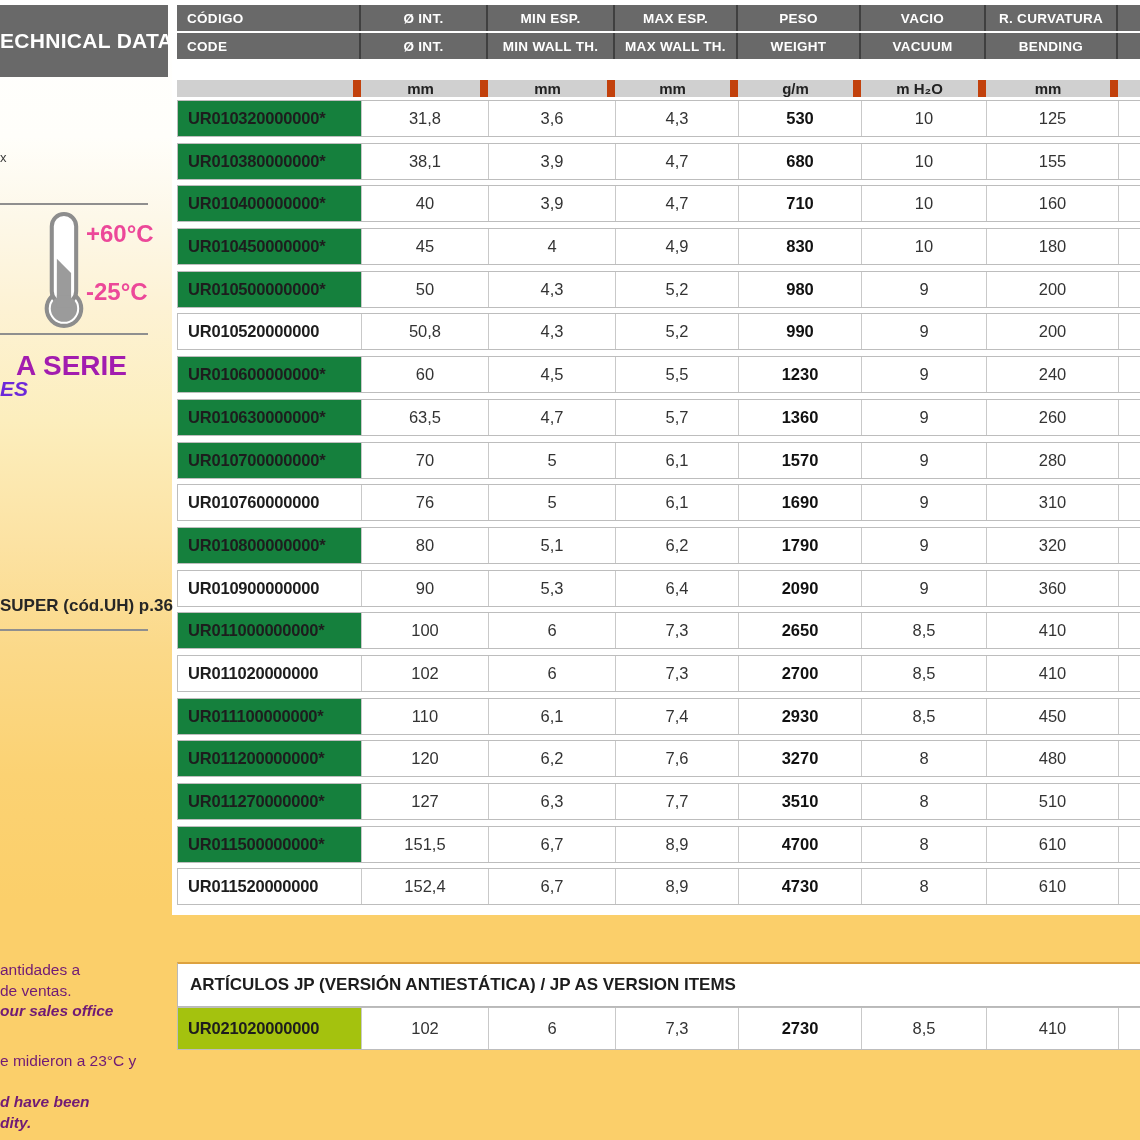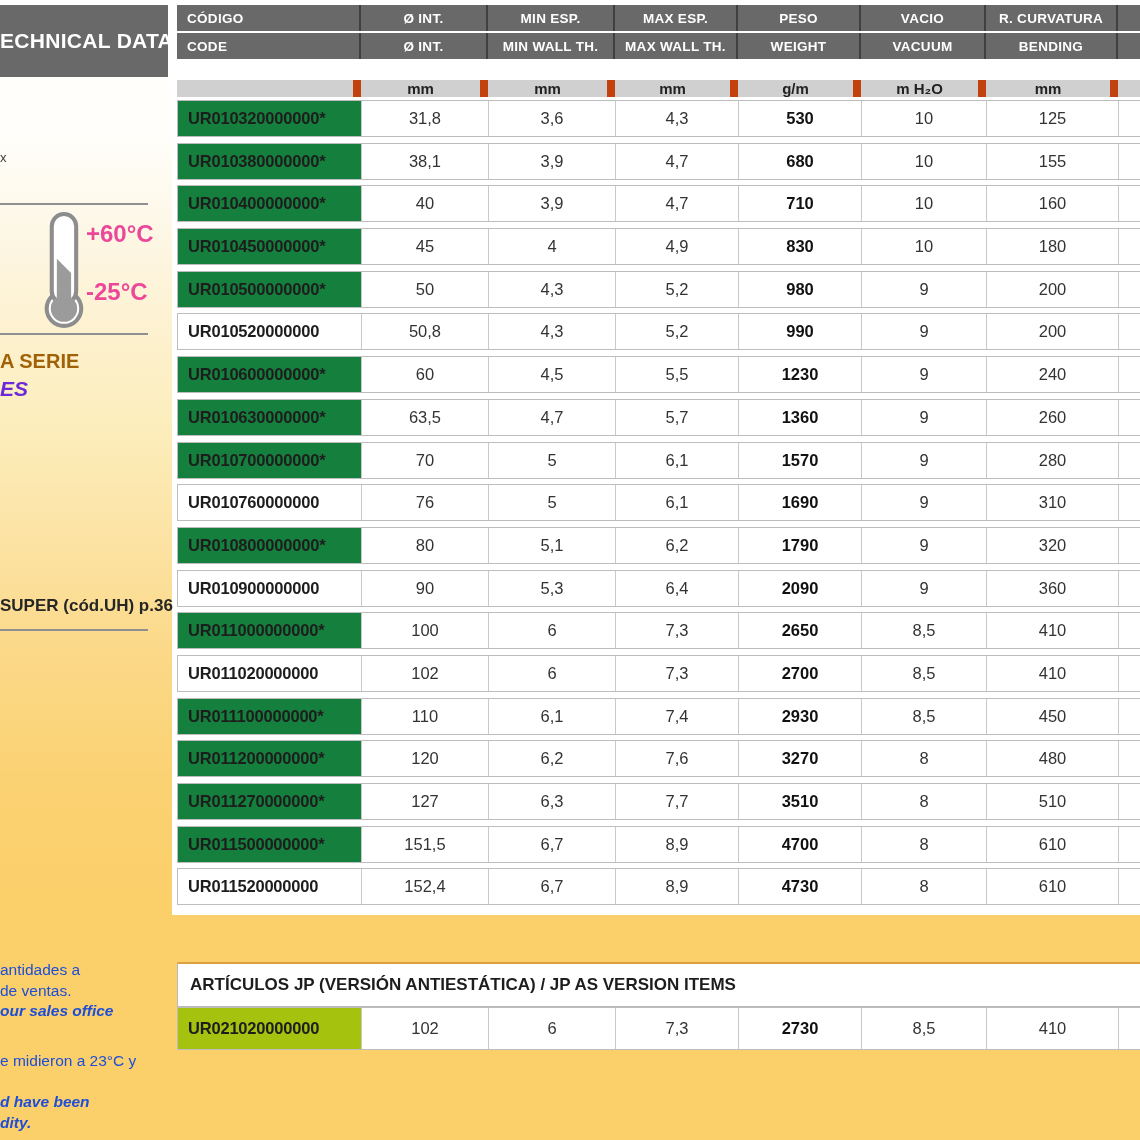--- a/index.html
+++ b/index.html
@@ -20,24 +20,24 @@
     position:absolute;left:0;top:5px;width:168px;height:72px;background:#696969;
     color:#fff;font-weight:bold;font-size:21px;letter-spacing:.3px;
     display:flex;align-items:center;z-index:3;white-space:nowrap;
   }
   #frag-x{position:absolute;left:0;top:150px;font-size:13px;color:#3a3a3a;z-index:3;}
   .rule{position:absolute;left:0;width:148px;height:2px;background:#8f8f8f;z-index:3;}
   #thermo{position:absolute;left:42px;top:210px;z-index:3;}
   .temp{position:absolute;left:86px;font-size:24px;font-weight:bold;color:#ec4899;z-index:3;}
   #temp-max{top:220px;}
   #temp-min{top:278px;}
-  #series-1{position:absolute;left:0;top:350px;font-size:20px;font-weight:bold;color:#a16207;z-index:3;}
+  #series-1{position:absolute;left:0;top:350px;font-size:28px;font-weight:bold;color:#a21caf;z-index:3;padding-left:16px;}
   #series-2{position:absolute;left:0;top:377px;font-size:21px;font-weight:bold;font-style:italic;color:#6d28d9;z-index:3;}
   #ref-link{position:absolute;left:0;top:596px;font-size:17px;font-weight:bold;color:#262626;z-index:3;white-space:nowrap;}
-  .footnote{position:absolute;left:0;font-size:15.5px;color:#1d4ed8;z-index:3;white-space:nowrap;}
+  .footnote{position:absolute;left:0;font-size:15.5px;color:#701a75;z-index:3;white-space:nowrap;}
   .footnote.italic{font-style:italic;font-weight:bold;}
 
   
   #thead{position:absolute;left:177px;top:5px;display:flex;flex-direction:column;gap:2px;z-index:2;}
   .hrow{display:grid;grid-template-columns:var(--cols);height:26px;}
   .hcell{
     background:#696969;color:#fff;font-weight:bold;font-size:13.5px;letter-spacing:.3px;
     display:flex;align-items:center;justify-content:center;
     border-right:2px solid #404040;box-sizing:border-box;white-space:nowrap;
   }

